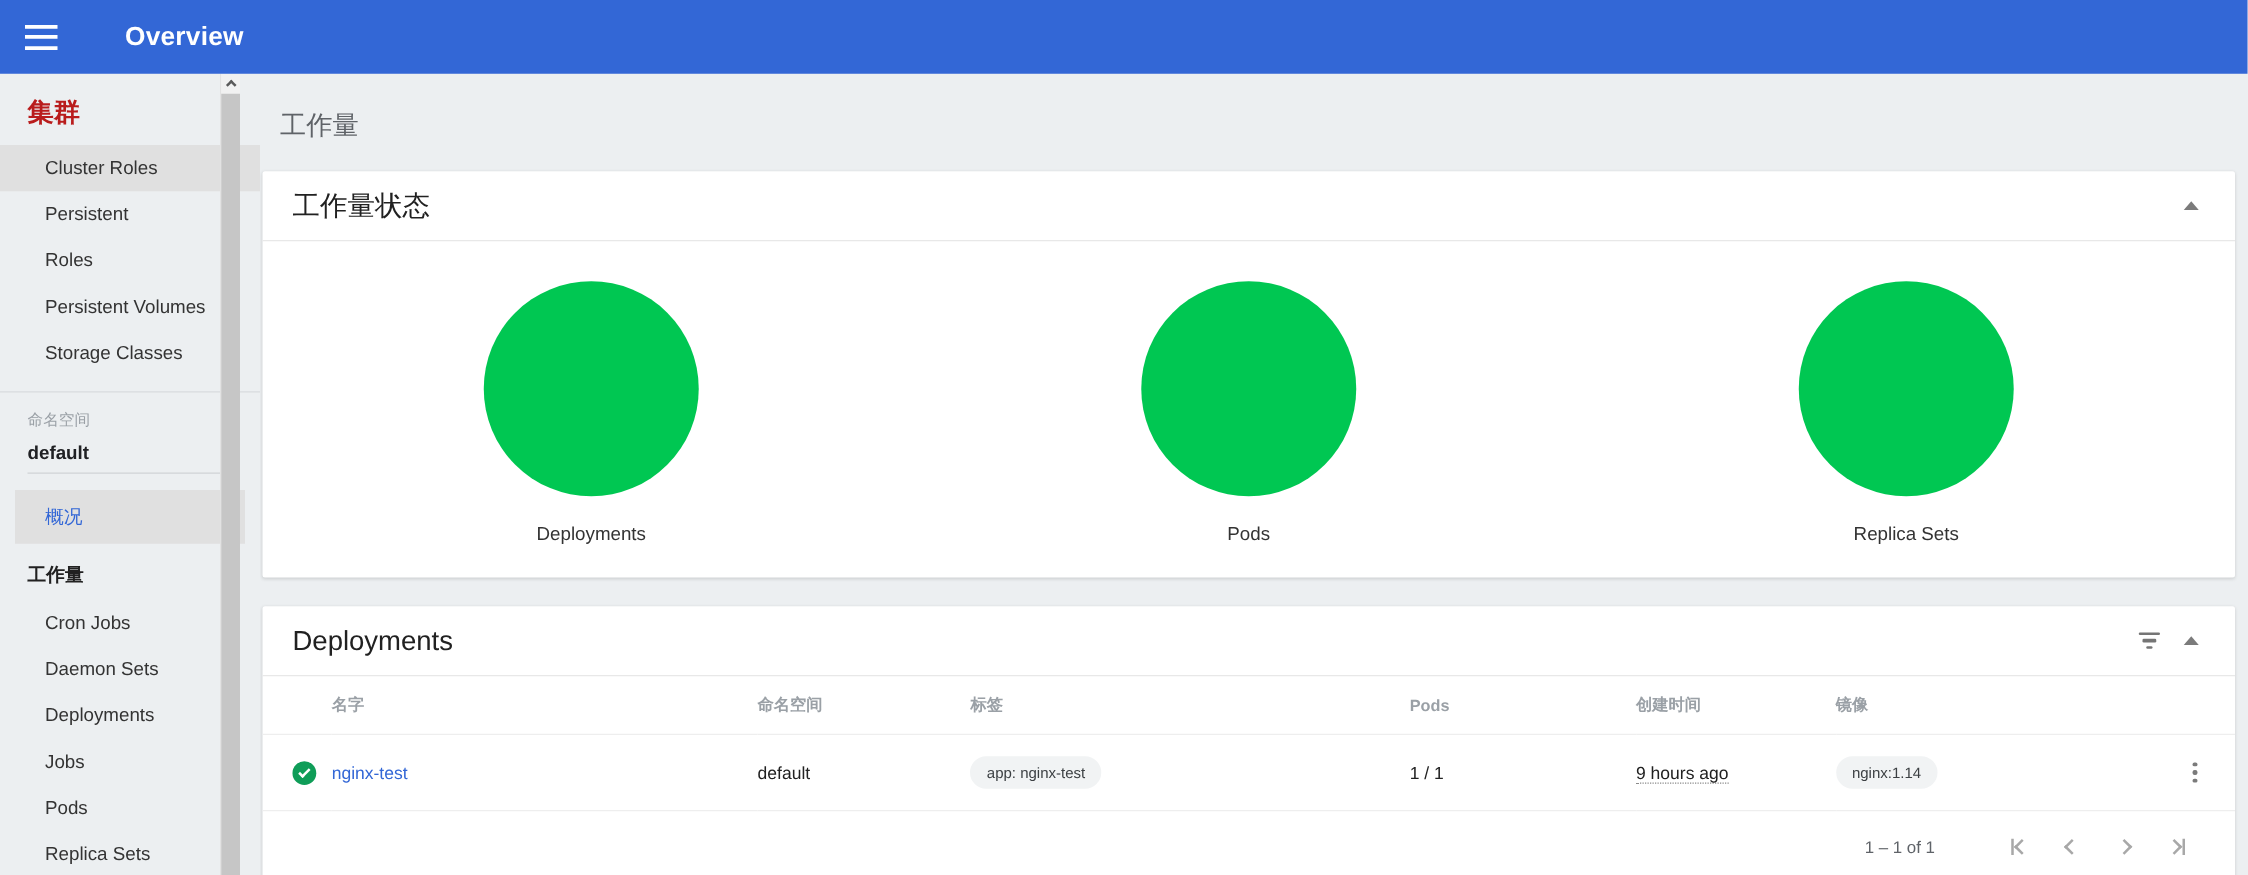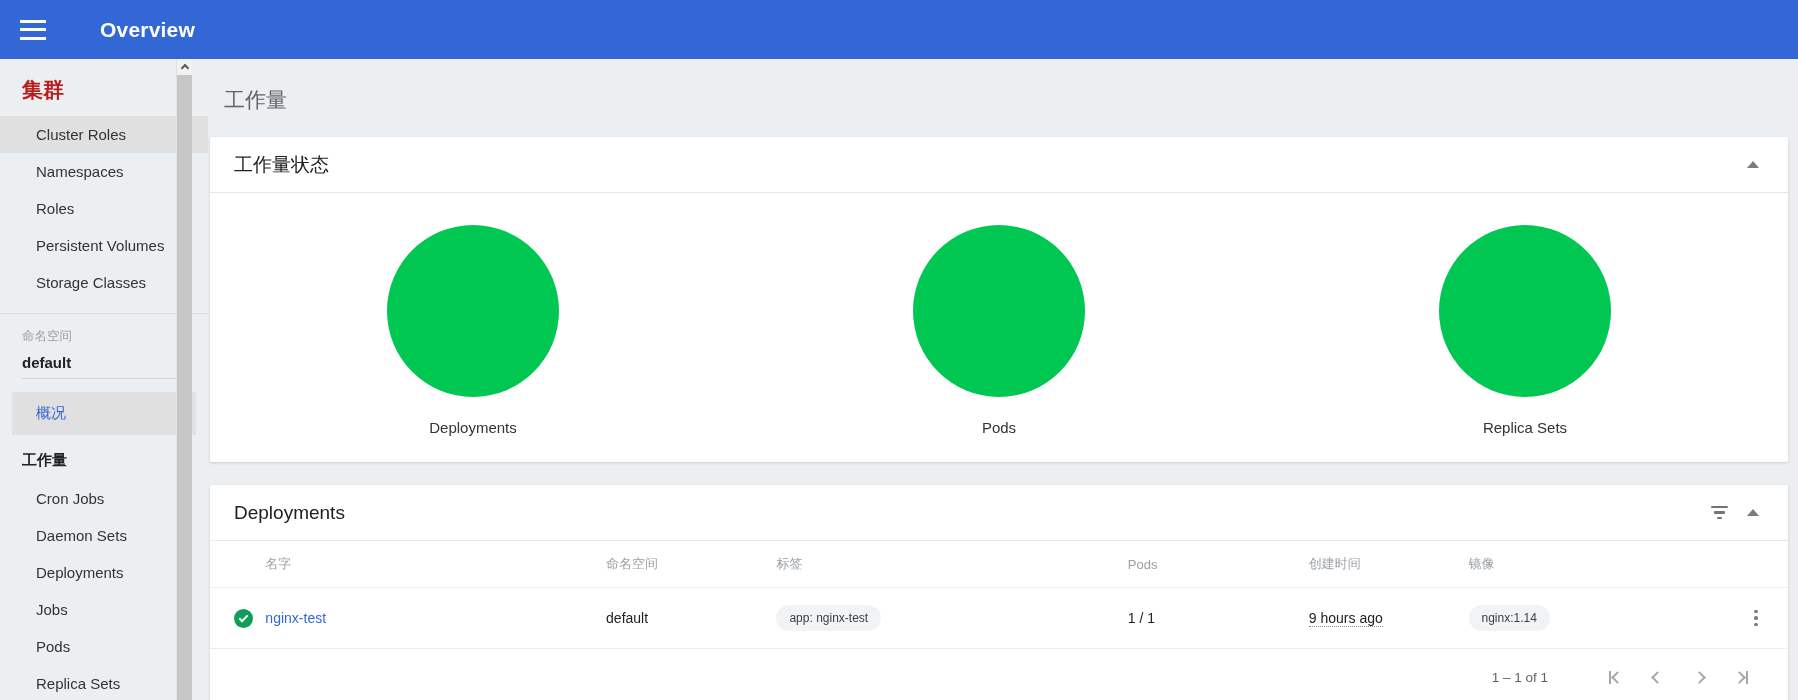--- a/index.html
+++ b/index.html
@@ -127,21 +127,21 @@
     margin: 23px 10px 0 18px;
     border-radius: 2px;
     box-shadow: 0 1px 3px rgba(0,0,0,.14);
   }
   .card-head {
     display: flex; align-items: center;
     height: 56px;
     padding: 0 18px 0 24px;
     border-bottom: 1px solid #e8e8e8;
   }
-  .card-title { font-size: 19px; color: #212121; flex: 1; }
+  .card-title { font-size: 22px; color: #212121; flex: 1; }
   .card-title.dark { color: #212121; }
 
   .icon-btn {
     width: 34px; height: 34px;
     display: flex; align-items: center; justify-content: center;
     cursor: pointer;
   }
   .filter-icon { display: flex; flex-direction: column; align-items: center; gap: 3px; }
   .filter-icon b { display: block; background: #757575; height: 2.5px; border-radius: 1px; }
   .filter-icon b:nth-child(1) { width: 17px; }
@@ -169,21 +169,21 @@
     border-radius: 50%;
   }
   .donut-label {
     margin-top: 22px;
     font-size: 15px; color: #333;
   }
 
   
   table { width: 100%; border-collapse: collapse; }
   thead th {
-    font-size: 13px; color: #9aa0a6; font-weight: normal;
+    font-size: 13px; color: #9aa0a6; font-weight: bold;
     text-align: left; padding: 14px 0 14px 0;
     border-bottom: 1px solid #eee;
   }
   tbody td {
     font-size: 14px; color: #212121;
     padding: 17px 0; border-bottom: 1px solid #eee;
     vertical-align: middle;
   }
   .c-status { width: 52px; padding-left: 24px !important; }
   .c-name   { width: 320px; }
@@ -249,21 +249,21 @@
   </div>
   <div id="appbar-title">Overview</div>
 </div>
 
 <div id="sidebar">
   <div id="sidebar-inner">
 
     <div class="nav-section-title">集群</div>
 
     <div class="nav-item selected">Cluster Roles</div>
-    <div class="nav-item">Namespaces</div>
+    <div class="nav-item">Persistent</div>
     <div class="nav-item">Roles</div>
     <div class="nav-item">Persistent Volumes</div>
     <div class="nav-item">Storage Classes</div>
 
     <div class="nav-divider"></div>
 
     <div class="ns-block">
       <div class="ns-label">命名空间</div>
       <div class="ns-select">
         <span class="ns-value">default</span>

